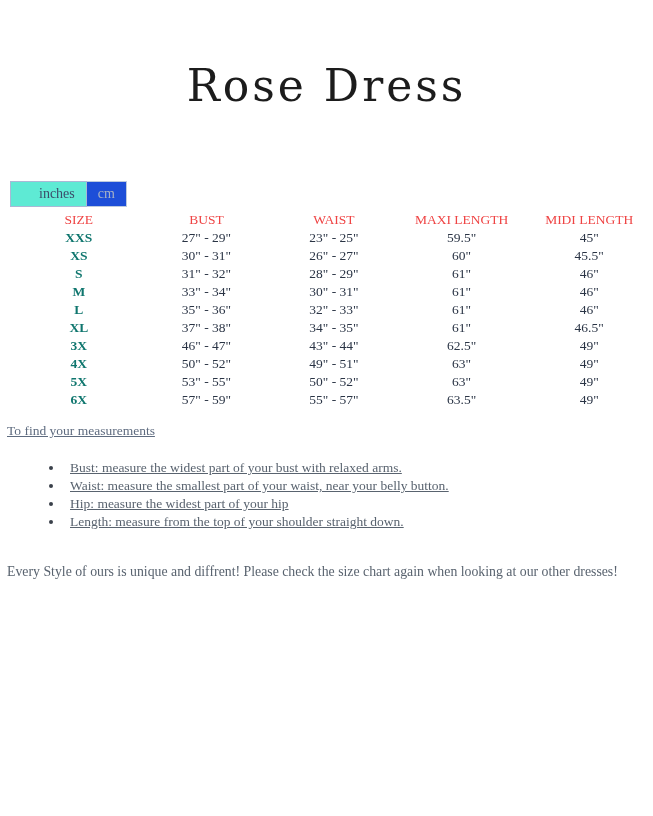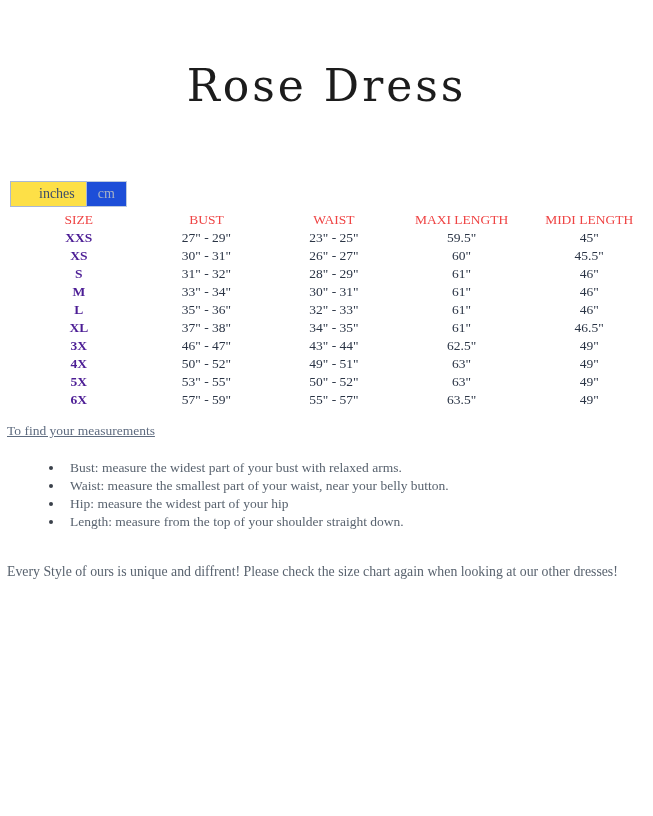--- a/index.html
+++ b/index.html
@@ -25,21 +25,21 @@
     margin: 70px 0 4px 10px;
     font-size: 14px;
     line-height: 1;
   }
   .unit-toggle .unit-btn {
     padding: 5px 11px;
     cursor: pointer;
     border: 1px solid #bdcade;
   }
   .unit-btn.active {
-    background: #fde047;
+    background: #5eead4;
     border-color: #a9b8d5;
     color: #3c4c6a;
     padding-left: 28px;
   }
   .unit-btn.inactive {
     background: #1d4ed8;
     color: #a7b2c6;
     border-left: none;
   }
 
@@ -52,42 +52,42 @@
     color: #222c3c;
   }
   .size-chart th, .size-chart td {
     text-align: center;
     height: 18px;
     line-height: 18px;
     padding: 0;
     white-space: nowrap;
   }
   .size-chart th { font-weight: 400; color: #ef4444; }
-  .size-chart td.size-cell { font-weight: 700; color: #4c1d95; }
+  .size-chart td.size-cell { font-weight: 700; color: #0f766e; }
   .size-chart td.value-cell { font-weight: 400; color: #2a3445; }
 
   .measure-link {
     display: inline-block;
     margin: 14px 0 0 7px;
     font-size: 13.5px;
     color: #5e6b7f;
     text-decoration: underline;
     cursor: pointer;
     text-align: center;
   }
 
   ul.measure-list {
     margin-top: 20px;
     padding-left: 64px;
     list-style: disc outside;
     font-size: 13.5px;
     line-height: 18px;
     color: #59636f;
   }
-  ul.measure-list li { padding-left: 6px; }
+  ul.measure-list li { padding-left: 6px; text-decoration: underline; }
   ul.measure-list li::marker { color: #3a404a; }
 
   .style-note {
     margin: 33px 0 0 7px;
     font-size: 13.8px;
     color: #59636f;
   }
 </style>
 </head>
 <body>

